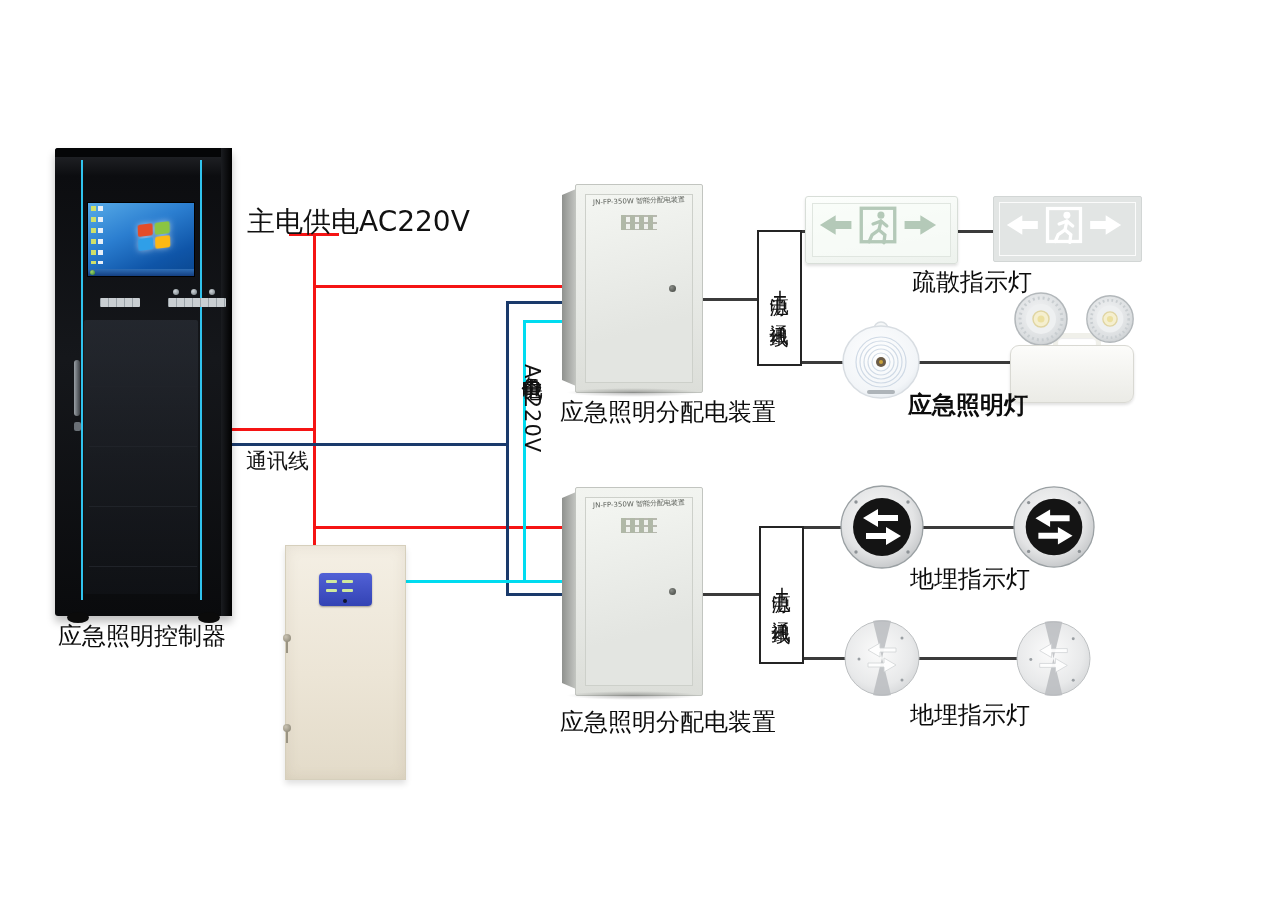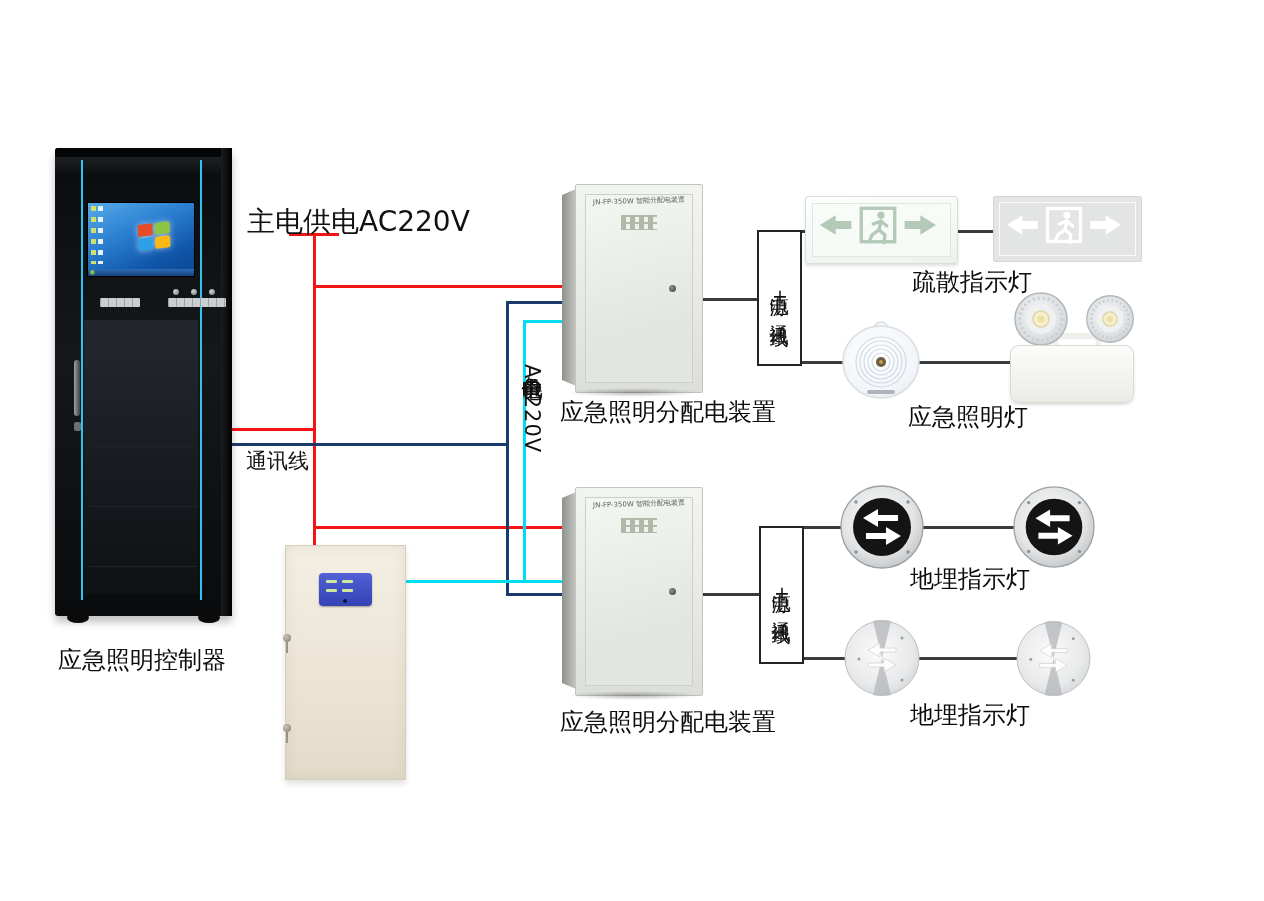--- a/index.html
+++ b/index.html
@@ -183,21 +183,21 @@
     <div class="btnstrip" style="left:45px;top:150px;width:40px;"></div>
     <div class="btnstrip" style="left:113px;top:150px;width:58px;"></div>
     <div class="cab-dot" style="left:118px;top:141px;"></div>
     <div class="cab-dot" style="left:136px;top:141px;"></div>
     <div class="cab-dot" style="left:154px;top:141px;"></div>
     <div class="handle"></div>
     <div class="handle-lock"></div>
     <div class="foot" style="left:12px;"></div>
     <div class="foot" style="right:12px;"></div>
   </div>
-  <div class="dev-label" style="left:32px;top:644px;">应急照明控制器</div>
+  <div class="dev-label" style="left:32px;top:620px;">应急照明控制器</div>
 
   <div class="abs power-cab">
     <div class="pp-panel">
       <div class="pp-led" style="left:7px;top:7px;"></div>
       <div class="pp-led" style="left:23px;top:7px;"></div>
       <div class="pp-led" style="left:7px;top:16px;"></div>
       <div class="pp-led" style="left:23px;top:16px;"></div>
       <div class="pp-dot"></div>
     </div>
     <div class="pp-lock" style="top:88px;"></div>
@@ -301,21 +301,21 @@
     <circle cx="28" cy="28" r="3.5" fill="#ece0a0"></circle>
   </svg>
   <svg class="svg-holder" style="left:1085px;top:294px;width:50px;height:50px;" viewBox="0 0 56 56">
     <circle cx="28" cy="28" r="26" fill="url(#ghead)" stroke="#b3b8bb" stroke-width="1.5"></circle>
     <circle cx="28" cy="28" r="21" fill="none" stroke="#c9ced1" stroke-width="3" stroke-dasharray="2 3"></circle>
     <circle cx="28" cy="28" r="15" fill="#eef0f1"></circle>
     <circle cx="28" cy="28" r="8" fill="#f5efcf" stroke="#e0d5a2" stroke-width="1.5"></circle>
     <circle cx="28" cy="28" r="3.5" fill="#ece0a0"></circle>
   </svg>
   <div class="twin-body"></div>
-  <div class="dev-label" style="left:858px;top:401px;">应急照明灯</div>
+  <div class="dev-label" style="left:858px;top:389px;font-weight:bold;">应急照明灯</div>
 
   <svg class="svg-holder" style="left:840px;top:485px;width:84px;height:84px;" viewBox="0 0 84 84">
     <defs>
       <radialGradient id="gring" cx="45%" cy="40%" r="72%">
         <stop offset="0%" stop-color="#fafafa"></stop>
           <stop offset="60%" stop-color="#e3e4e5"></stop>
         <stop offset="85%" stop-color="#c6c8ca"></stop>
           <stop offset="100%" stop-color="#f0f1f2"></stop>
       </radialGradient>
     </defs>

